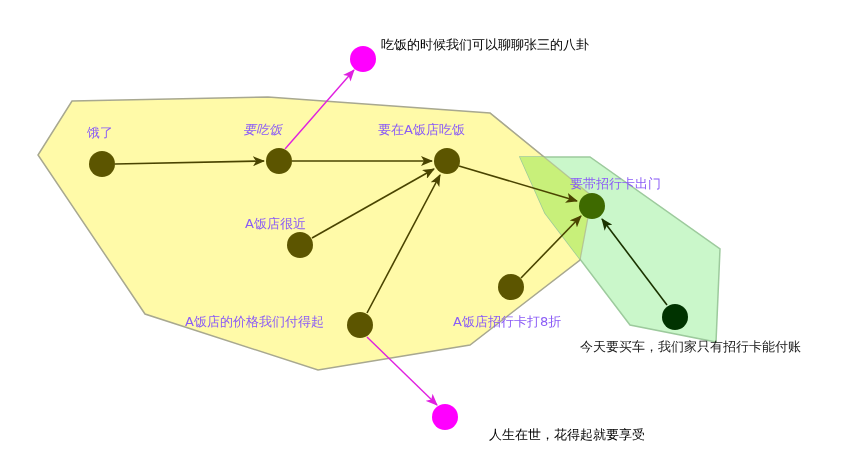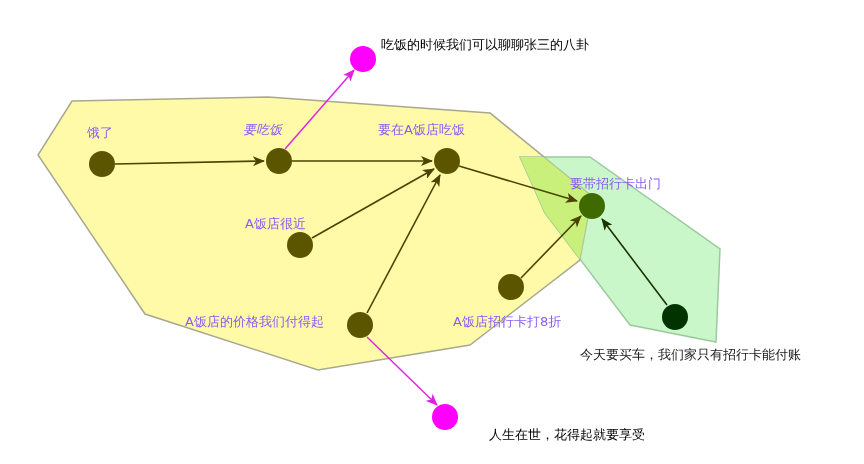--- a/index.html
+++ b/index.html
@@ -58,15 +58,15 @@
   <circle cx="445" cy="417" r="13" fill="#ff00ff"></circle>
 </svg>
 
 <div class="lbl lbl-node" style="left:87px; top:125px;">饿了</div>
 <div class="lbl lbl-node" style="left:243px; top:122px;font-style:italic;">要吃饭</div>
 <div class="lbl lbl-node" style="left:378px; top:122px;">要在A饭店吃饭</div>
 <div class="lbl lbl-node" style="left:245px; top:216px;">A饭店很近</div>
 <div class="lbl lbl-node" style="left:185px; top:314px;">A饭店的价格我们付得起</div>
 <div class="lbl lbl-node" style="left:453px; top:314px;">A饭店招行卡打8折</div>
 <div class="lbl lbl-node" style="left:570px; top:176px;text-align:right;">要带招行卡出门</div>
-<div class="lbl lbl-dark" style="left:580px; top:347px;">今天要买车，我们家只有招行卡能付账</div>
+<div class="lbl lbl-dark" style="left:580px; top:339px;">今天要买车，我们家只有招行卡能付账</div>
 <div class="lbl lbl-magenta" style="left:381px; top:37px;">吃饭的时候我们可以聊聊张三的八卦</div>
 <div class="lbl lbl-magenta" style="left:465px; top:427px;margin-left:24px;">人生在世，花得起就要享受</div>
 
 </body></html>

